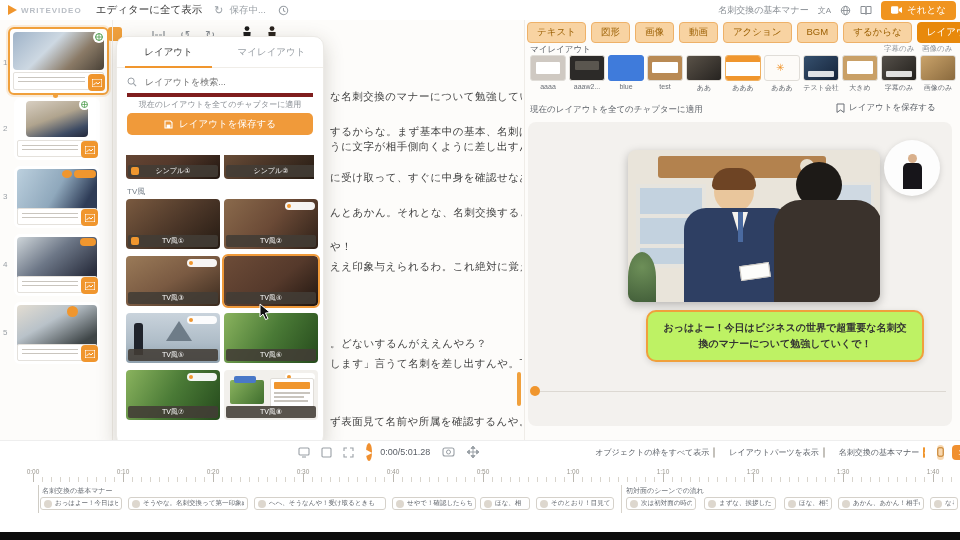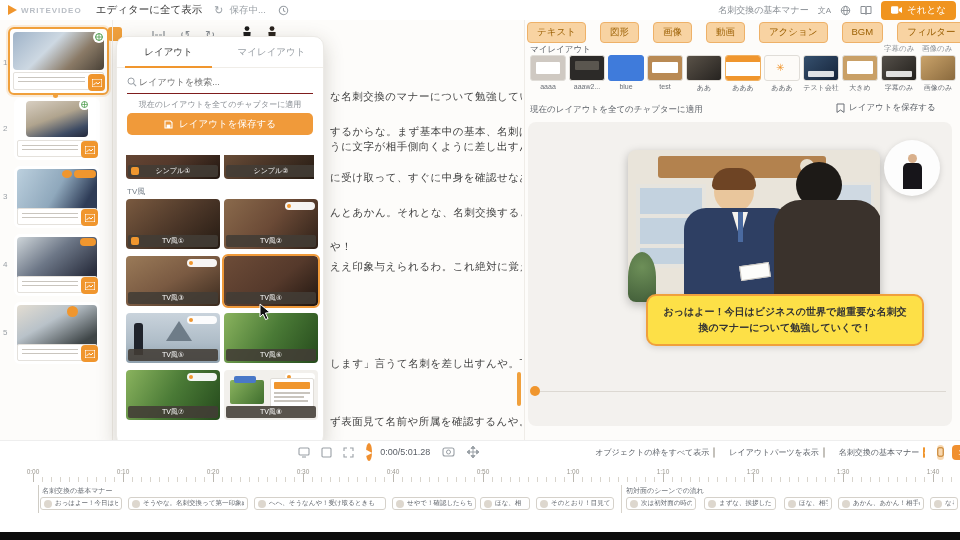--- a/index.html
+++ b/index.html
@@ -34,52 +34,52 @@
   .scene4{background:linear-gradient(140deg,#cfd6da 0%,#6d7787 45%,#2b3040 90%);}
   .scene5{background:linear-gradient(150deg,#e3ddd2 0%,#b9c2c9 40%,#3f4648 85%);}
   .badge-pill{position:absolute;background:#f0962e;border-radius:4px;}
   
   .popup{left:116px;top:36px;width:206px;height:408px;background:#fff;border:1px solid #eceae6;border-radius:10px;
          box-shadow:0 6px 20px rgba(60,50,30,.22);}
   .pp-tabs{position:absolute;left:0;top:0;width:100%;height:30px;display:flex;border-bottom:1px solid #f0ede8;}
   .pp-tab{flex:1;display:flex;align-items:center;justify-content:center;font-size:9.5px;color:#9aa0a6;position:relative;}
   .pp-tab.active{color:#3a3a3a;}
   .pp-tab.active::after{content:"";position:absolute;left:8px;right:8px;bottom:-1px;height:2px;background:#f0962e;}
-  .pp-search{position:absolute;left:10px;right:10px;top:34px;height:22px;display:flex;align-items:center;border-bottom:1px solid #7f1d1d;}
+  .pp-search{position:absolute;left:10px;right:10px;top:34px;height:22px;display:flex;align-items:center;gap:6px;border-bottom:4px solid #7f1d1d;}
   .pp-search input{border:none;outline:none;font-size:9px;color:#777;width:150px;background:transparent;font-family:inherit;}
   .pp-apply{position:absolute;left:0;top:62px;width:100%;text-align:center;font-size:8px;color:#8a8f95;}
   .pp-save{position:absolute;left:10px;right:10px;top:76px;height:22px;background:#f09a3a;border-radius:5px;color:#fff;
            font-size:9.5px;display:flex;align-items:center;justify-content:center;gap:6px;}
   .tv-label{position:absolute;left:10px;top:149px;font-size:8px;color:#77808a;}
   .tvthumb{position:absolute;width:94px;height:50px;border-radius:4px;overflow:hidden;background:#888;}
   .tvthumb.sel{outline:2px solid #f09a3a;outline-offset:0;}
   .cap{position:absolute;left:2px;right:2px;bottom:2px;height:12px;background:rgba(66,60,54,.88);border-radius:2px;
        color:#fff;font-size:7px;display:flex;align-items:center;justify-content:center;}
   .cap .cap-ic{position:absolute;left:3px;top:2px;width:8px;height:8px;background:#f0962e;border-radius:2px;}
   .wpill{position:absolute;right:3px;top:3px;width:30px;height:8px;background:rgba(255,255,255,.94);border-radius:4px;}
   .wpill::before{content:"";position:absolute;left:2px;top:2px;width:4px;height:4px;border-radius:50%;background:#f0962e;}
   .tvA{background:linear-gradient(140deg,#7a5a40 0%,#4a3527 55%,#241a12 100%);}
   .tvB{background:linear-gradient(130deg,#8a6a4c 0%,#6b4a36 50%,#2e2018 100%);}
   .tvC{background:linear-gradient(150deg,#9a7a58 0%,#7a5a42 50%,#3a2a1e 100%);}
   .tvD{background:linear-gradient(140deg,#6d4c38 0%,#55392b 55%,#201610 100%);}
   .tvJungle2{background:linear-gradient(120deg,#8ab35e 0%,#4a7a36 50%,#254a1c 100%);}
   
   .script-line{left:330px;width:192px;height:12px;font-size:10.5px;color:#3f3f3f;letter-spacing:.5px;white-space:nowrap;overflow:hidden;}
   
-  .rtabs{left:527px;top:22px;right:2px;display:flex;gap:14px;}
+  .rtabs{left:527px;top:22px;right:2px;display:flex;gap:5px;}
   .rtab{background:#f8d3a2;border:1px solid #eeb168;color:#9c6105;font-size:9.5px;border-radius:4px;padding:3px 9px;white-space:nowrap;}
   .rtab.active{background:#e8890b;border-color:#e8890b;color:#fff;}
   .rp-label{font-size:8.5px;color:#5a5f66;}
   .lay-item{position:absolute;width:36px;text-align:center;}
   .lay-thumb{width:34px;height:24px;border-radius:3px;margin:0 auto;position:relative;overflow:hidden;border:1px solid #e0ddd8;}
   .lay-name{font-size:7px;color:#6a6f76;margin-top:2px;white-space:nowrap;overflow:hidden;text-overflow:ellipsis;}
   .preview{left:528px;top:122px;width:424px;height:304px;background:#f3f1ee;border-radius:8px;}
   .vframe{position:absolute;left:100px;top:28px;width:252px;height:152px;border-radius:8px;overflow:hidden;
           background:#e9e4da;box-shadow:0 3px 10px rgba(0,0,0,.25);}
-  .bubble{position:absolute;left:118px;top:172px;width:278px;height:52px;background:#fde047;border:2px solid #f0a03c;border-radius:10px;
+  .bubble{position:absolute;left:118px;top:188px;width:278px;height:52px;background:#bef264;border:2px solid #f0a03c;border-radius:10px;
           box-shadow:0 2px 6px rgba(0,0,0,.12);font-size:10px;font-weight:bold;color:#333;
           display:flex;align-items:center;justify-content:center;text-align:center;padding:4px 14px;box-sizing:border-box;line-height:1.6;}
   .avatar{position:absolute;left:356px;top:18px;width:56px;height:56px;border-radius:50%;background:#fdfdfd;
           box-shadow:0 2px 6px rgba(0,0,0,.15);overflow:hidden;}
   
   .ctrlbar{left:0;top:440px;width:960px;height:22px;background:#fff;border-top:1px solid #eee;border-bottom:1px solid #eee;
            display:flex;align-items:center;}
   .cicon{color:#9aa0a6;}
   .playbtn{width:18px;height:18px;border-radius:50%;background:#f09030;color:#fff;font-size:8px;display:flex;align-items:center;justify-content:center;}
   .timecode{font-size:9px;color:#5a5f66;}
@@ -268,20 +268,21 @@
       </svg>
   </span>
 
   <div class="abs script-line" style="top:90px;">な名刺交換のマナーについて勉強していく</div>
   <div class="abs script-line" style="top:125px;">するからな。まず基本中の基本、名刺は</div>
   <div class="abs script-line" style="top:140px;">うに文字が相手側向くように差し出すん</div>
   <div class="abs script-line" style="top:171px;">に受け取って、すぐに中身を確認せなあ</div>
   <div class="abs script-line" style="top:206px;">んとあかん。それとな、名刺交換すると</div>
   <div class="abs script-line" style="top:240px;">や！</div>
   <div class="abs script-line" style="top:260px;">ええ印象与えられるわ。これ絶対に覚え</div>
+  <div class="abs script-line" style="top:337px;">。どないするんがええんやろ？</div>
   <div class="abs script-line" style="top:357px;">します」言うて名刺を差し出すんや。丁</div>
   <div class="abs script-line" style="top:415px;">ず表面見て名前や所属を確認するんや。</div>
   <div class="abs" style="left:517px;top:372px;width:4px;height:34px;background:#f0a03c;border-radius:2px;"></div>
 
   <div class="abs popup">
     <div class="pp-tabs">
       <div class="pp-tab active">レイアウト</div>
       <div class="pp-tab">マイレイアウト</div>
     </div>
     <div class="pp-search">
@@ -385,21 +386,21 @@
 
   <div class="abs" style="left:524px;top:20px;width:1px;height:420px;background:#efece7;"></div>
 
   <div class="abs rtabs">
     <span class="rtab">テキスト</span>
     <span class="rtab">図形</span>
     <span class="rtab">画像</span>
     <span class="rtab">動画</span>
     <span class="rtab">アクション</span>
     <span class="rtab">BGM</span>
-    <span class="rtab">フィルター</span>
+    <span class="rtab">するからな</span>
     <span class="rtab active">レイアウト</span>
   </div>
 
   <span class="abs rp-label" style="left:530px;top:44px;">マイレイアウト</span>
   <span class="abs rp-label" style="left:884px;top:44px;font-size:7.5px;color:#8a8f95;">字幕のみ</span>
   <span class="abs rp-label" style="left:922px;top:44px;font-size:7.5px;color:#8a8f95;">画像のみ</span>
 
   <div class="lay-item abs" style="left:530px;top:55px;">
     <div class="lay-thumb" style="background:#cfc9c2;">
         <span class="abs" style="left:5px;top:6px;width:24px;height:12px;background:#fff;border-radius:1px;"></span>

